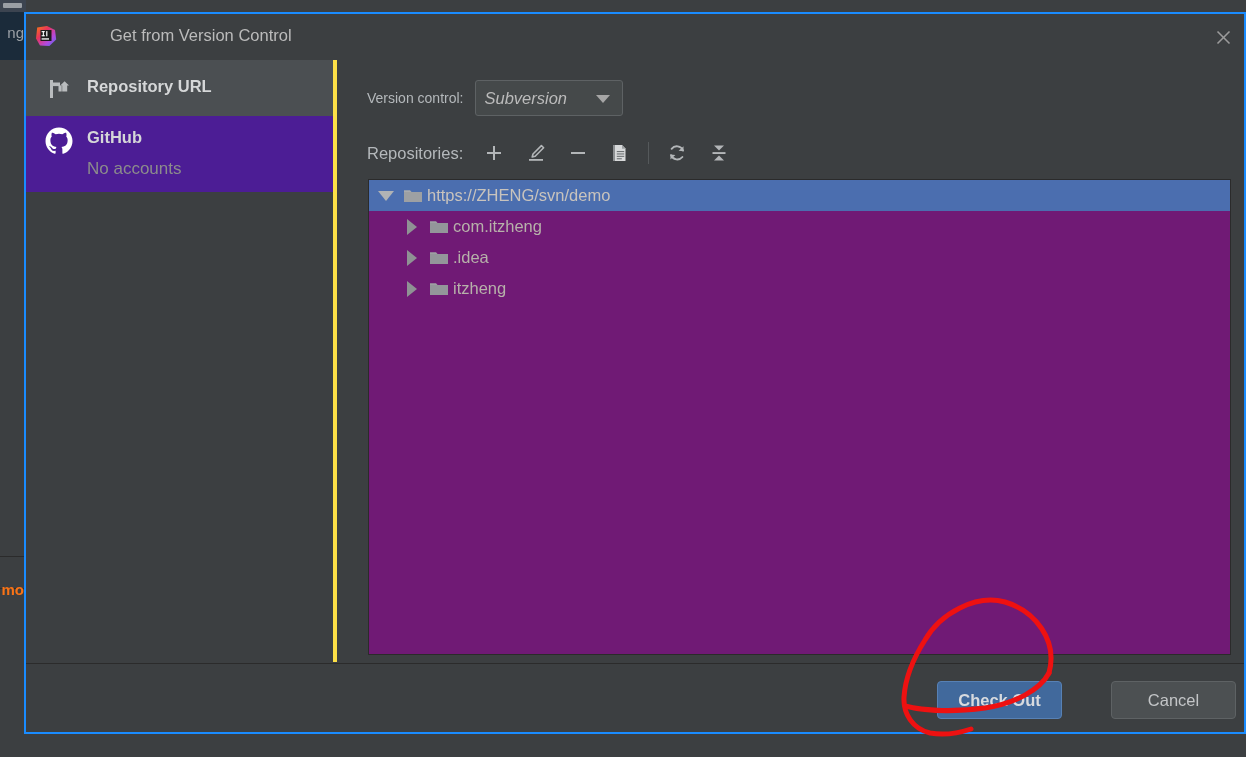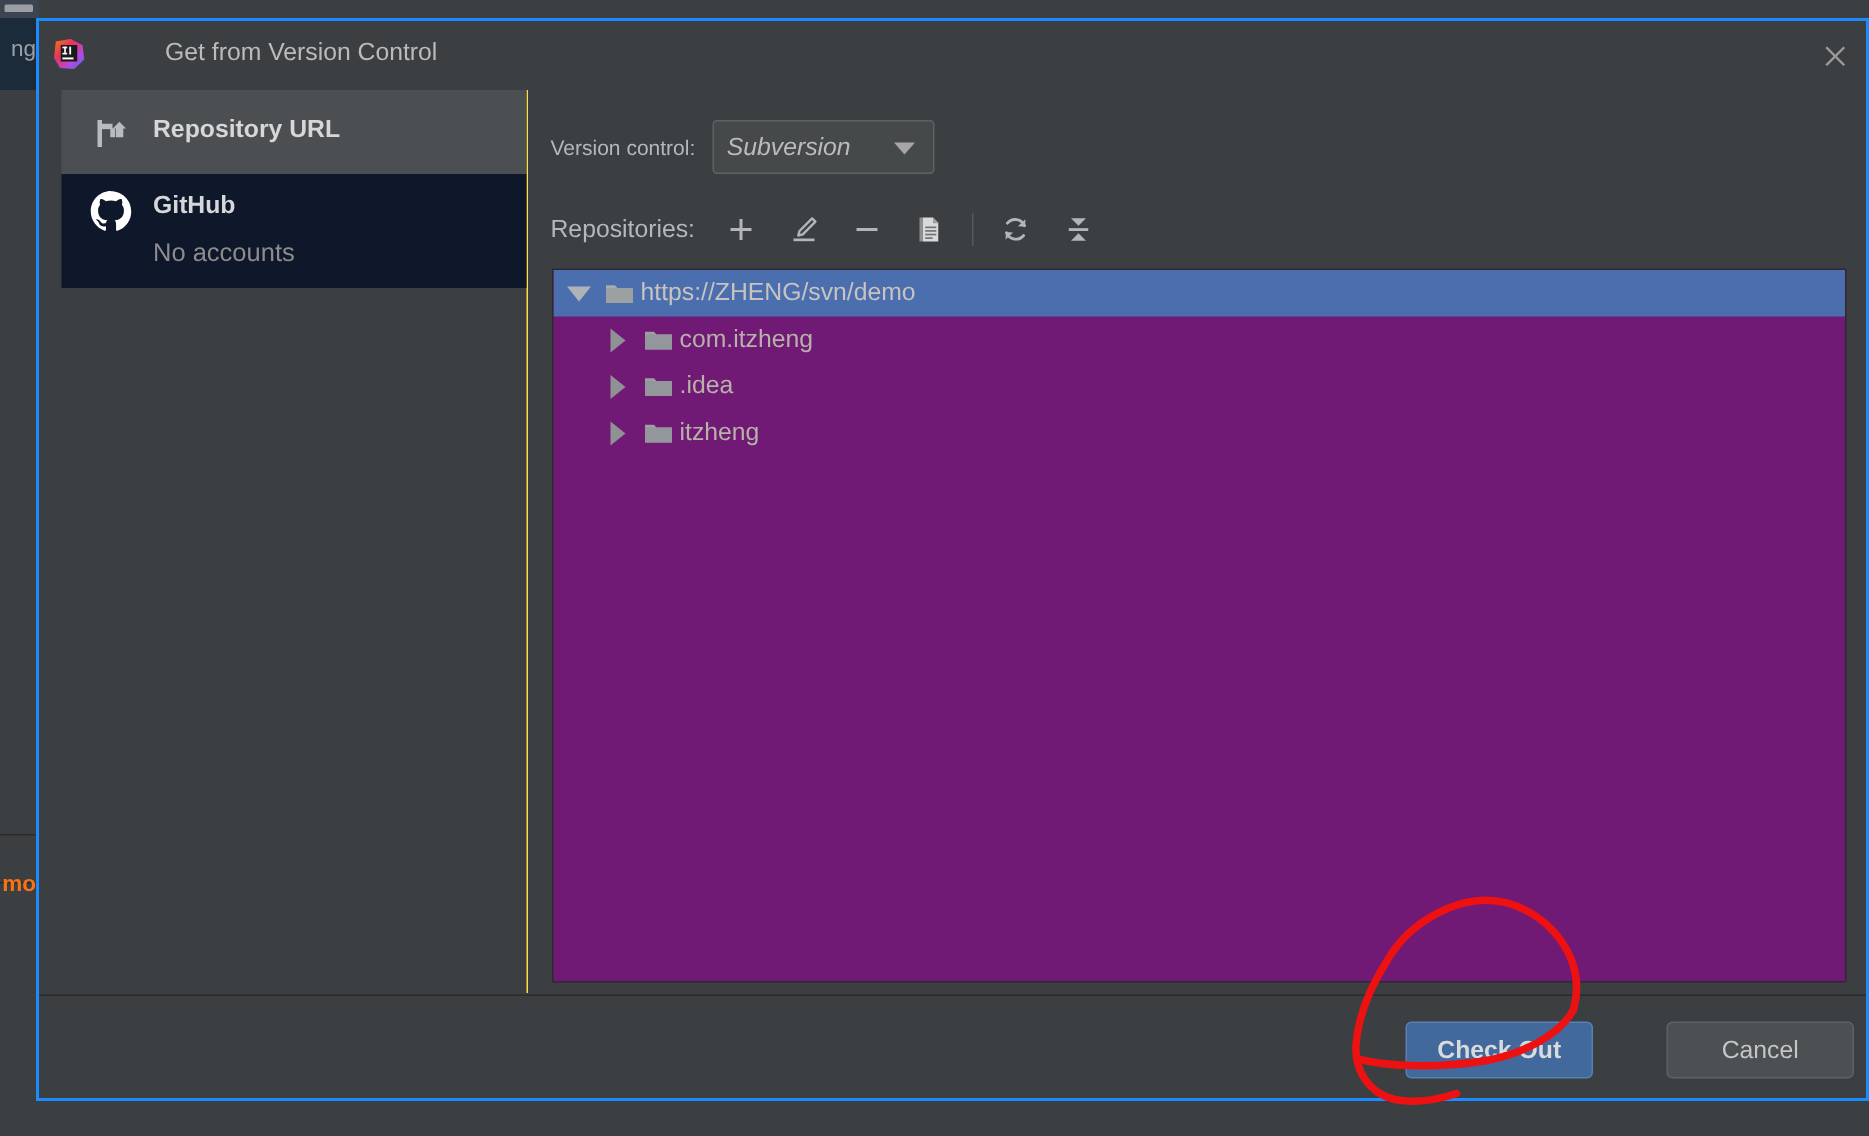--- a/index.html
+++ b/index.html
@@ -122,40 +122,40 @@
     display: flex;
     align-items: center;
     justify-content: center;
     cursor: pointer;
   }
   .close-btn svg { display: block; }
 
   
   .sidebar {
     position: absolute;
-    left: 15px;
+    left: 0;
     top: 46px;
     width: 311px;
     height: 602px;
     background: #3c3f41;
-    border-right: 1px solid #fde047;
+    border-right: 4px solid #fde047;
     box-sizing: border-box;
   }
   .side-item {
     position: relative;
     box-sizing: border-box;
     cursor: pointer;
   }
   .side-item.repo {
     height: 56px;
     background: #4b4f52;
   }
   .side-item.github {
     height: 76px;
-    background: #0f172a;
+    background: #4c1d95;
   }
   .side-icon {
     position: absolute;
     left: 18px;
     top: 14px;
     width: 30px;
     height: 30px;
     display: flex;
     align-items: center;
     justify-content: center;

